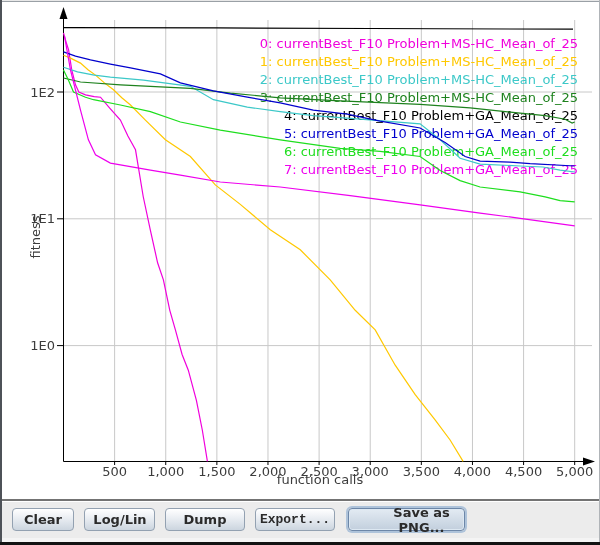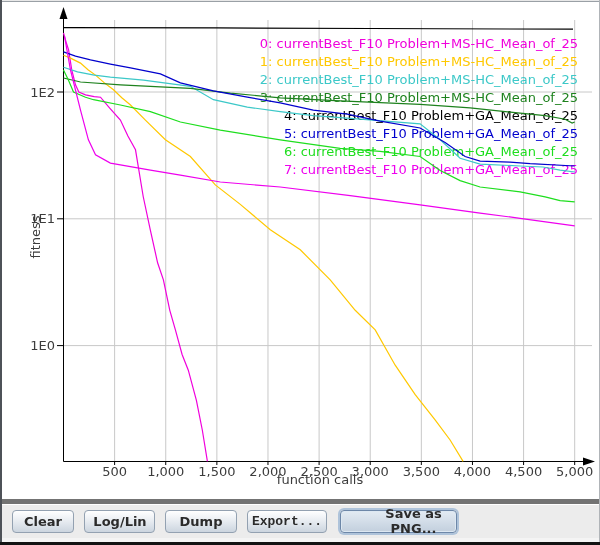--- a/index.html
+++ b/index.html
@@ -4,30 +4,30 @@
 <style>
   html,body{margin:0;padding:0;background:#ffffff;}
   body{width:600px;height:545px;position:relative;overflow:hidden;
        font-family:"DejaVu Sans","Liberation Sans",sans-serif;}
   .plot-panel{position:absolute;left:0;top:0;width:600px;height:499px;background:#ffffff;}
   svg text{font-family:"DejaVu Sans","Liberation Sans",sans-serif;}
   .tick-label{font-size:13px;fill:#3c3c3c;}
   .axis-title{font-size:13px;fill:#3c3c3c;}
   .legend-label{font-size:13px;}
   .button-bar{position:absolute;left:2px;right:1px;top:499px;height:39px;
-      background:#ececec;border-top:5px solid #737373;box-shadow:inset 0 1px 0 #ffffff;
+      background:#ececec;border-top:2px solid #737373;box-shadow:inset 0 1px 0 #ffffff;
       display:flex;align-items:center;gap:10px;padding-left:10px;box-sizing:border-box;}
   .btn{height:23px;border:1px solid #93a1b1;border-radius:4px;
       background:linear-gradient(#ffffff,#e9edf2 45%,#ccd5df);
       font-family:"DejaVu Sans","Liberation Sans",sans-serif;
       font-size:13px;font-weight:bold;color:#2b2b2b;
       display:flex;align-items:center;justify-content:center;cursor:default;}
   .btn-clear{width:62px;}
   .btn-loglin{width:71px;padding-left:7px;}
-  .btn-dump{width:72px;}
+  .btn-dump{width:80px;}
   .btn-export{width:80px;font-family:Liberation Mono, monospace;}
   .btn-save{width:117px;margin-left:3px;
       background:linear-gradient(#e3ebf3,#c2cfdd);
       border:1px solid #6d87a8;
       box-shadow:0 0 0 2px #aec3da, inset 0 0 0 1px #dde8f2;padding-left:36px;}
   .frame-top{position:absolute;left:0;right:0;top:0;height:2px;background:#9aa0a6;box-shadow:inset 0 1px 0 #e8e8e8;}
   .frame-left{position:absolute;left:0;top:0;bottom:0;width:2px;background:#4e5258;}
   .frame-right{position:absolute;right:0;top:0;bottom:0;width:1px;background:#b0b4b8;}
   .frame-bottom-white{position:absolute;left:2px;right:1px;bottom:3px;height:4px;background:#f4f4f4;}
   .frame-bottom{position:absolute;left:0;right:0;bottom:0;height:3px;background:#121212;}

